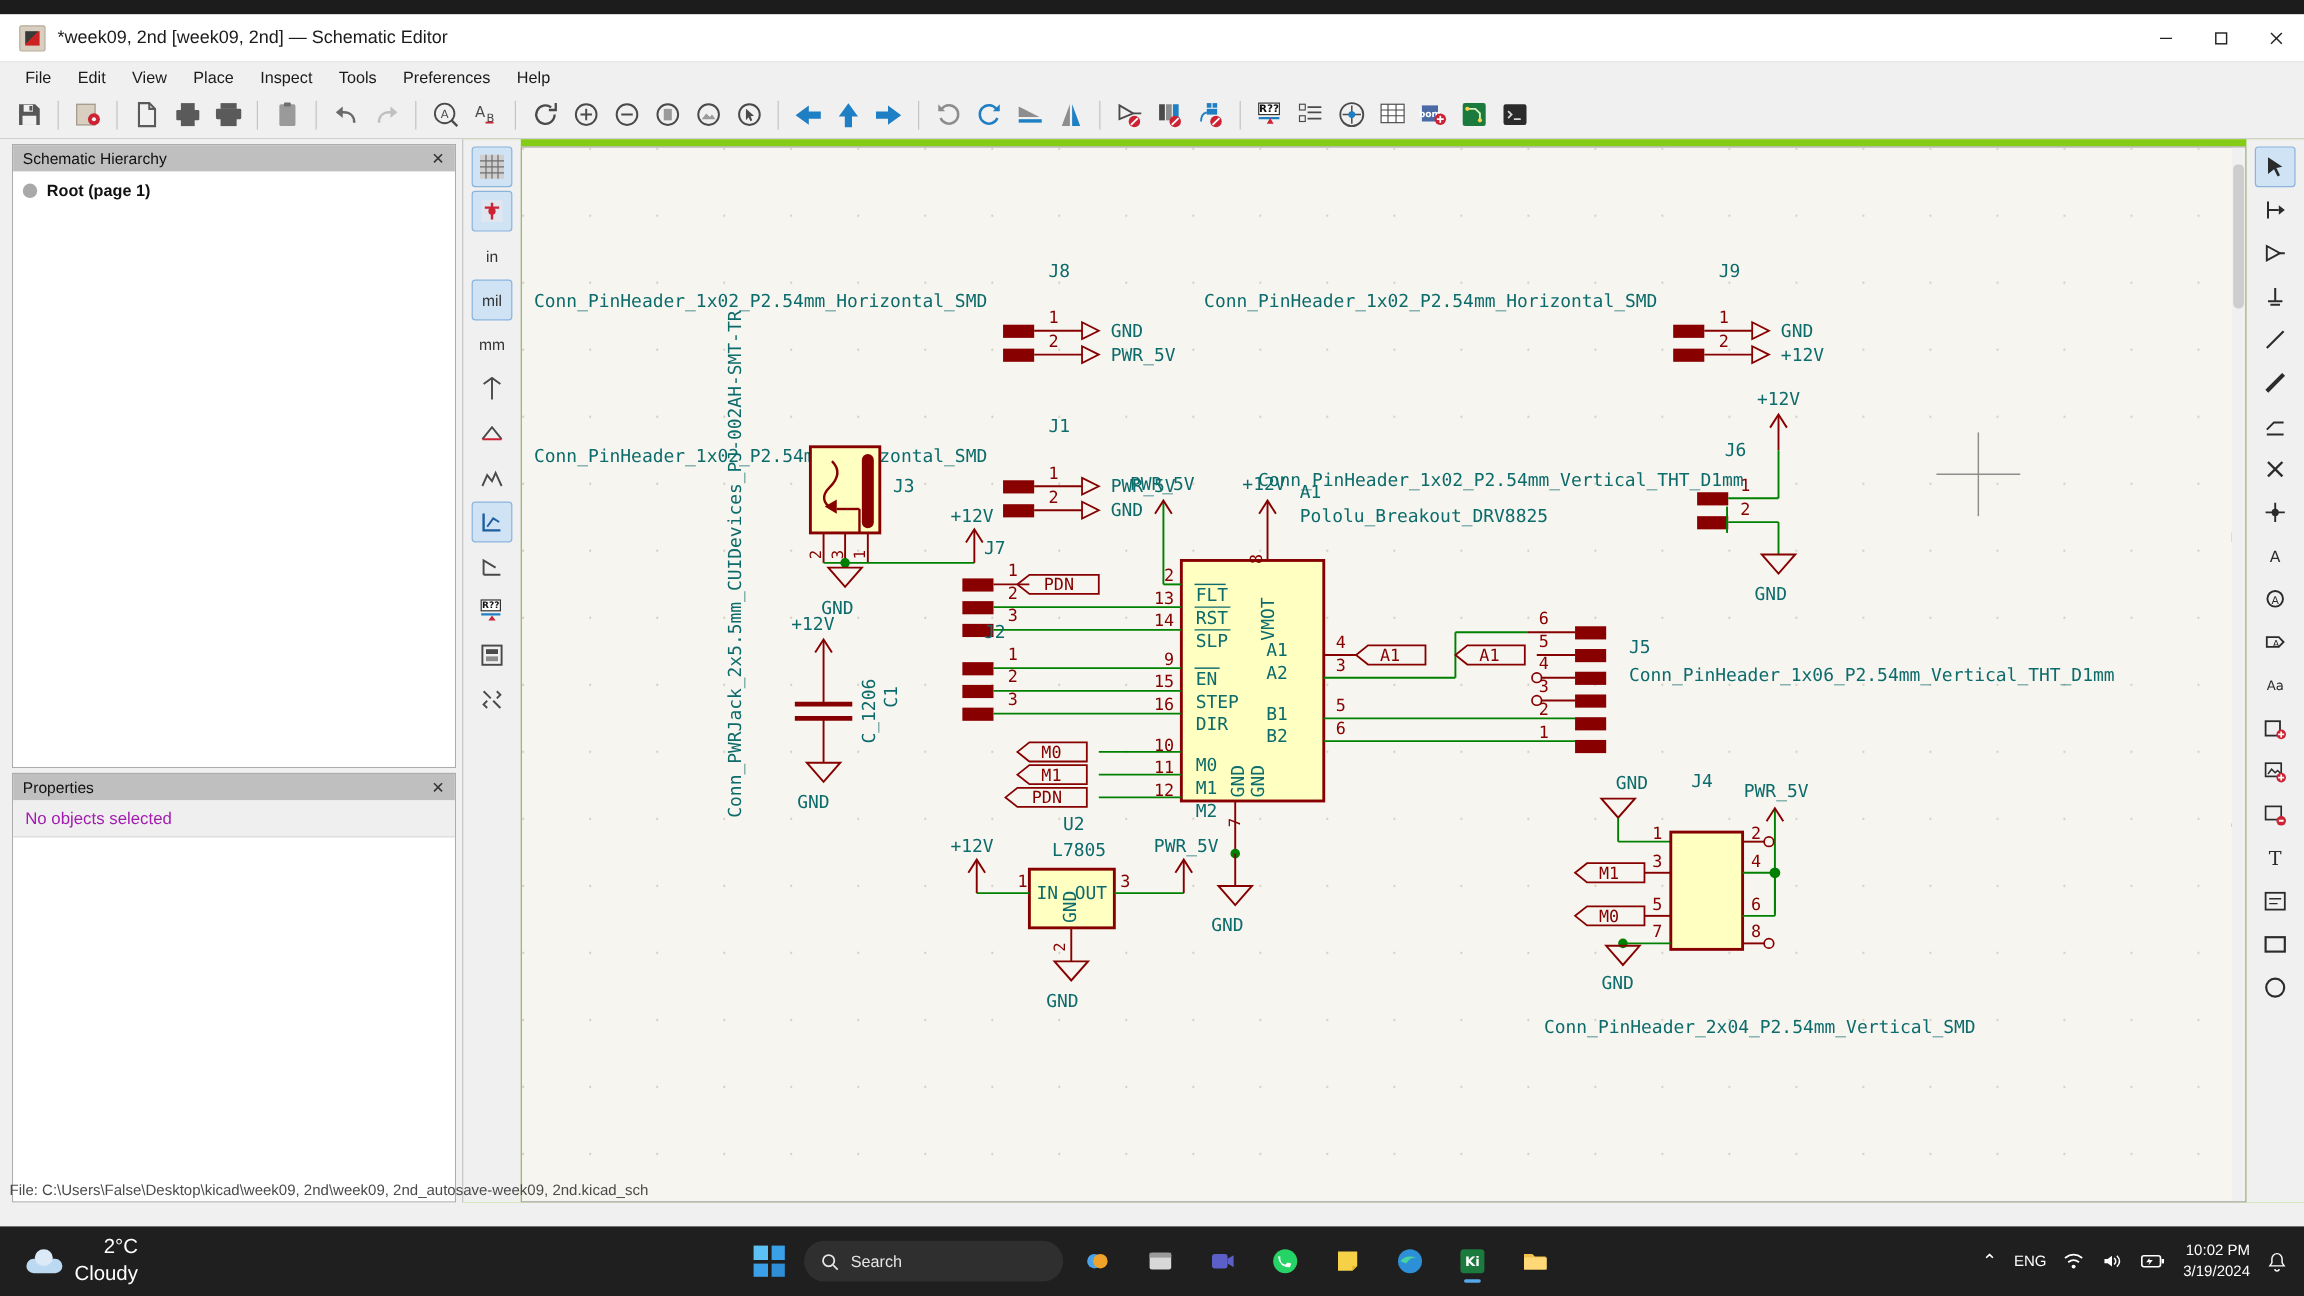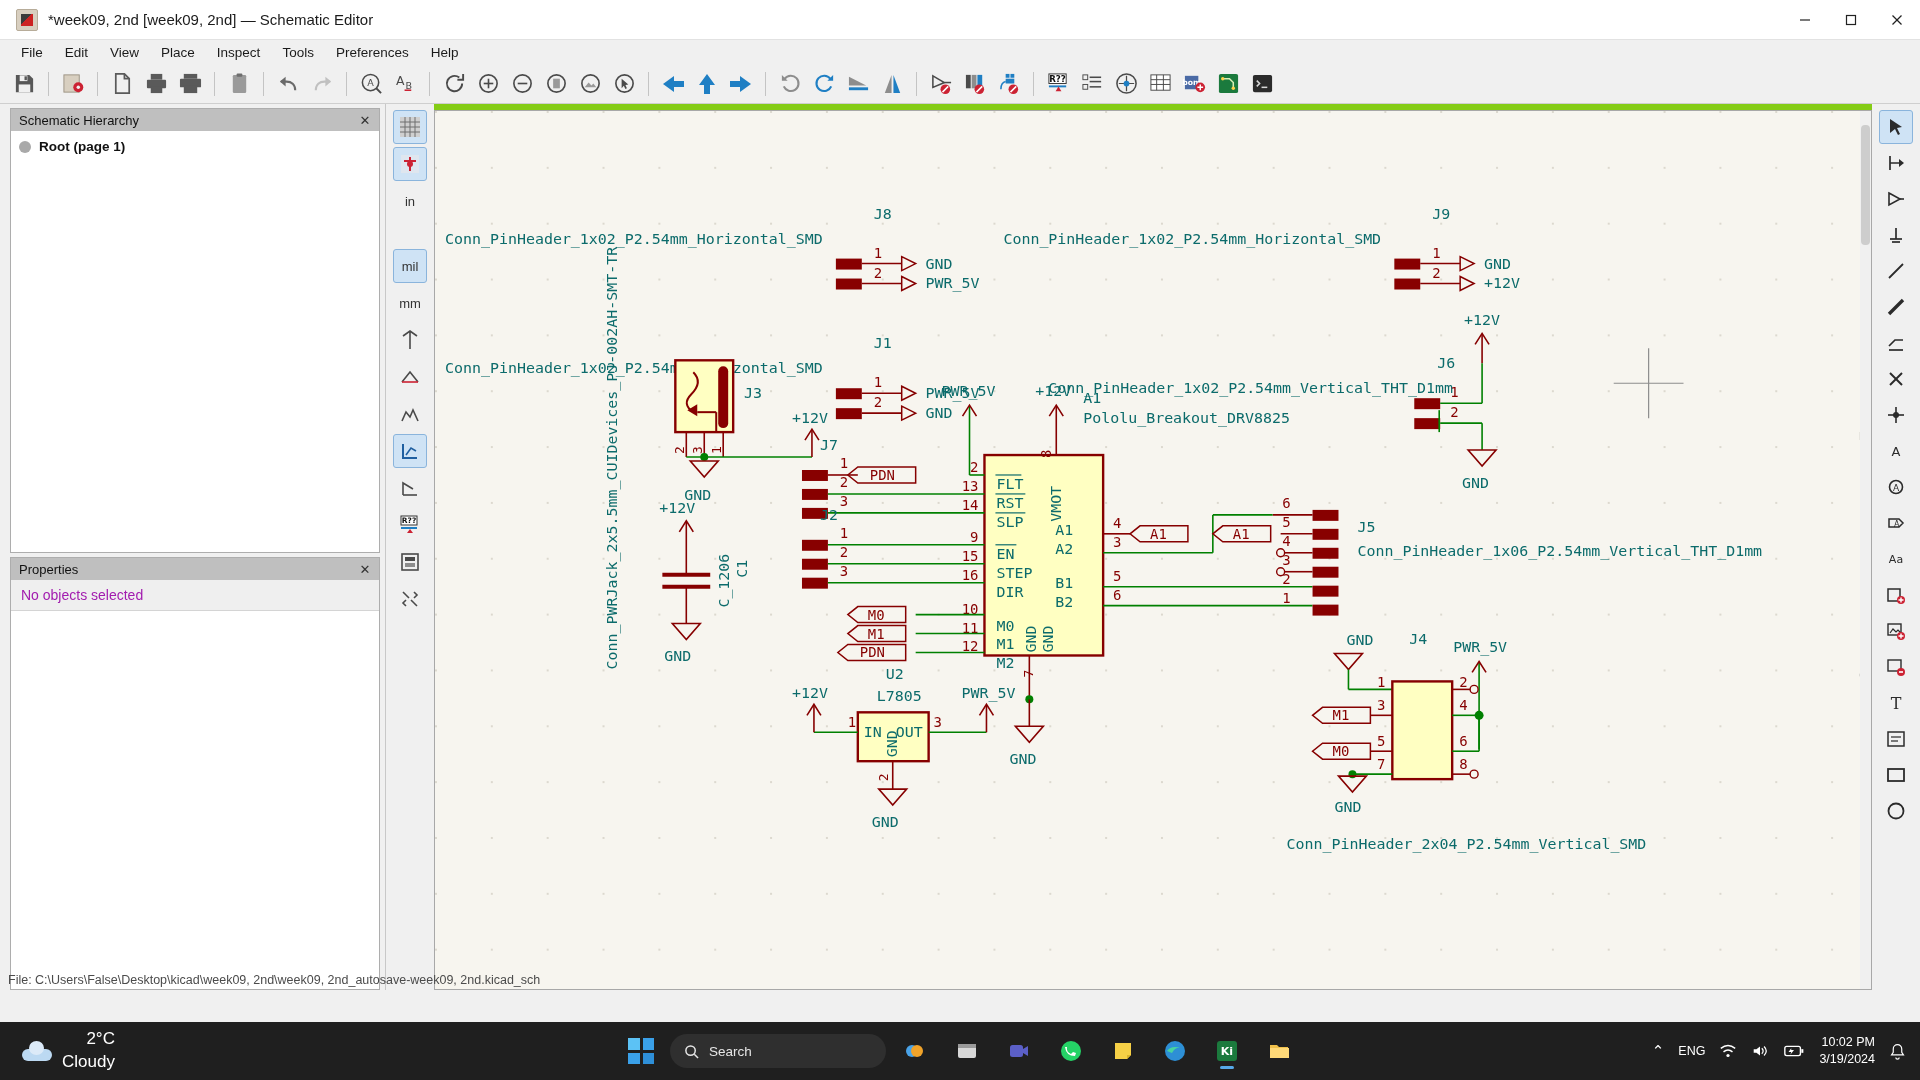--- a/index.html
+++ b/index.html
@@ -1,20 +1,20 @@
 <!DOCTYPE html>
 <html><head>
 <meta charset="utf-8">
 <style>
   * { box-sizing: border-box; margin:0; padding:0; }
   html,body { width:1920px; height:1080px; overflow:hidden;
               font-family:"Liberation Sans", sans-serif; background:#1c1c1c; }
 
   
-  #app { position:absolute; left:0; top:0; width:1920px; height:1022px; background:#f0f0f0; }
+  #app { position:absolute; left:0; top:12px; width:1920px; height:1022px; background:#f0f0f0; }
 
   #titlebar { height:40px; background:#ffffff; display:flex; align-items:center;
               border-bottom:1px solid #e2e2e2; position:relative; }
   #titlebar .app-ico { width:22px; height:22px; margin-left:16px; margin-right:10px;
               background:#d8cfc0; border:1px solid #b7ac99; border-radius:2px; position:relative; }
   #titlebar .app-ico:after{ content:""; position:absolute; left:4px; top:4px; width:12px;height:12px;
               background:linear-gradient(135deg,#3a3a3a 0 45%,#cc2222 45% 100%); }
   #titlebar .title { font-size:15px; color:#1b1b1b; }
   .wbtns { position:absolute; right:0; top:0; height:40px; display:flex; }
   .wbtn { width:46px; height:40px; display:flex; align-items:center; justify-content:center;
@@ -392,21 +392,21 @@
           <path d="M6 9l3 3-3 3" fill="none" stroke="#d8d8d8" stroke-width="1.6"></path>
           <line x1="11" y1="16" x2="17" y2="16" stroke="#d8d8d8" stroke-width="1.6"></line>
         </svg>
     </div>
   </div>
 
   <div id="bodywrap">
 
     <div id="leftdock">
 
-      <div class="panel" style="height:445px;">
+      <div class="panel" style="height:520px;">
         <div class="panel-hdr">
           <span class="ttl">Schematic Hierarchy</span>
           <span class="x">✕</span>
         </div>
         <div class="panel-body">
           <div class="tree-row">
             <span class="tree-bullet"></span>
             <span class="lbl">Root (page 1)</span>
           </div>
         </div>
@@ -439,21 +439,21 @@
             </svg>
         </div>
         <div class="vtb on">
           <svg width="22" height="22" viewBox="0 0 22 22">
               <rect x="2" y="2" width="18" height="18" fill="#dfe6ef"></rect>
               <path d="M11 4v14M5 8h12" stroke="#cc2233" stroke-width="2"></path>
               <circle cx="11" cy="11" r="3" fill="#cc2233"></circle>
             </svg>
         </div>
         <div class="vtb" style="font-size:13px;">in</div>
-        <div class="vtb on" style="font-size:13px;margin-top:28px;">mil</div>
+        <div class="vtb on" style="font-size:13px;">mil</div>
         <div class="vtb" style="font-size:13px;">mm</div>
         <div class="vtb">
           <svg width="20" height="20" viewBox="0 0 20 20">
               <path d="M10 1v18M3 6l7-5 7 5" fill="none" stroke="#4a4a4a" stroke-width="1.6"></path>
             </svg>
         </div>
         <div class="vtb">
           <svg width="20" height="20" viewBox="0 0 20 20">
               <path d="M2 15l8-10 8 10" fill="none" stroke="#4a4a4a" stroke-width="1.6"></path>
               <path d="M2 15h16" stroke="#cc2233" stroke-width="1.6"></path>

